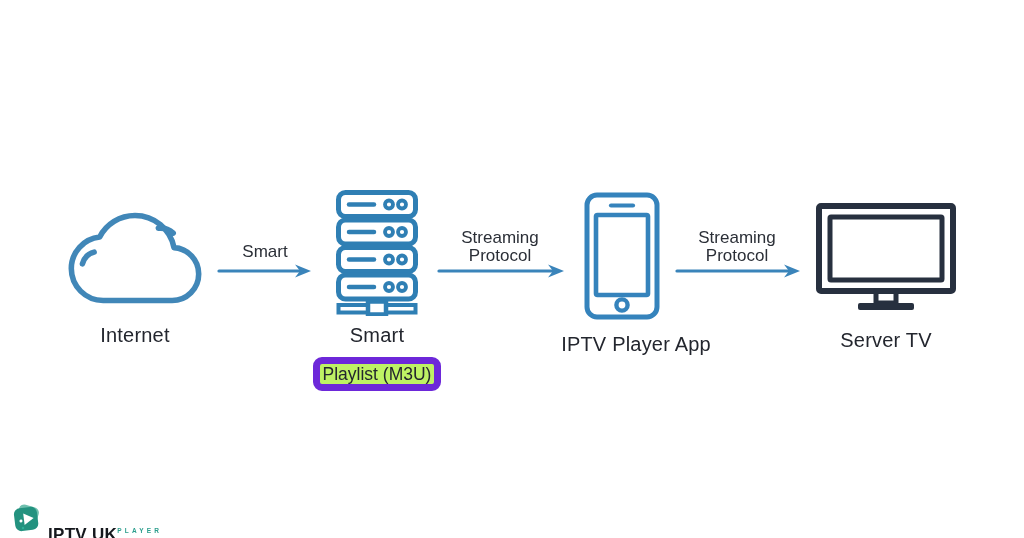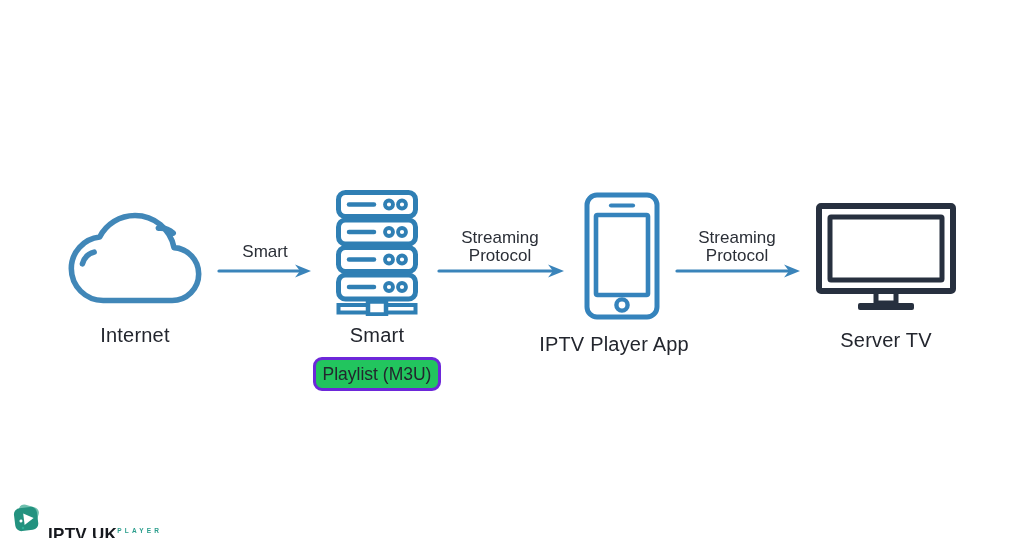--- a/index.html
+++ b/index.html
@@ -26,23 +26,23 @@
     color: #2b2f37;
     font-size: 17px;
     line-height: 18px;
   }
   .playlist-badge {
     position: absolute;
     left: 313px;
     top: 357px;
     width: 128px;
     height: 34px;
-    border: 3px solid #6d28d9;
+    border: 7px solid #6d28d9;
     border-radius: 9px;
-    background: #22c55e;
+    background: #bef264;
     color: #23262e;
     font-size: 17.5px;
     display: flex;
     align-items: center;
     justify-content: center;
   }
   .logo {
     position: absolute;
     left: 11px;
     top: 494px;
@@ -131,21 +131,21 @@
   </svg>
 
   <svg class="abs" style="left:584px; top:192px;" width="76" height="128" viewBox="0 0 76 128">
     <g fill="none" stroke="#3583bc" stroke-linecap="round" stroke-linejoin="round">
       <rect x="3" y="3" width="70" height="122" rx="10" stroke-width="5"></rect>
       <line x1="27" y1="13.5" x2="49" y2="13.5" stroke-width="4.2"></line>
       <rect x="12" y="23" width="52" height="80" rx="1.5" stroke-width="4.6"></rect>
       <circle cx="38" cy="113" r="5.6" stroke-width="4.4"></circle>
     </g>
   </svg>
-  <div class="node-label" style="left:534px; top:333px; width:160px;">IPTV Player App</div>
+  <div class="node-label" style="left:556px; top:333px; width:160px;">IPTV Player App</div>
 
   <div class="arrow-label" style="left:674px; top:229px; width:126px;">
     <div>Streaming</div>
     <div>Protocol</div>
   </div>
   <svg class="abs" style="left:675px; top:263px;" width="127" height="16" viewBox="0 0 127 16">
     <line x1="2" y1="8" x2="113" y2="8" stroke="#3a84ba" stroke-width="3.2" stroke-linecap="round"></line>
     <polygon points="109,1.5 125,8 109,14.5 114,8" fill="#3a84ba"></polygon>
   </svg>
 

